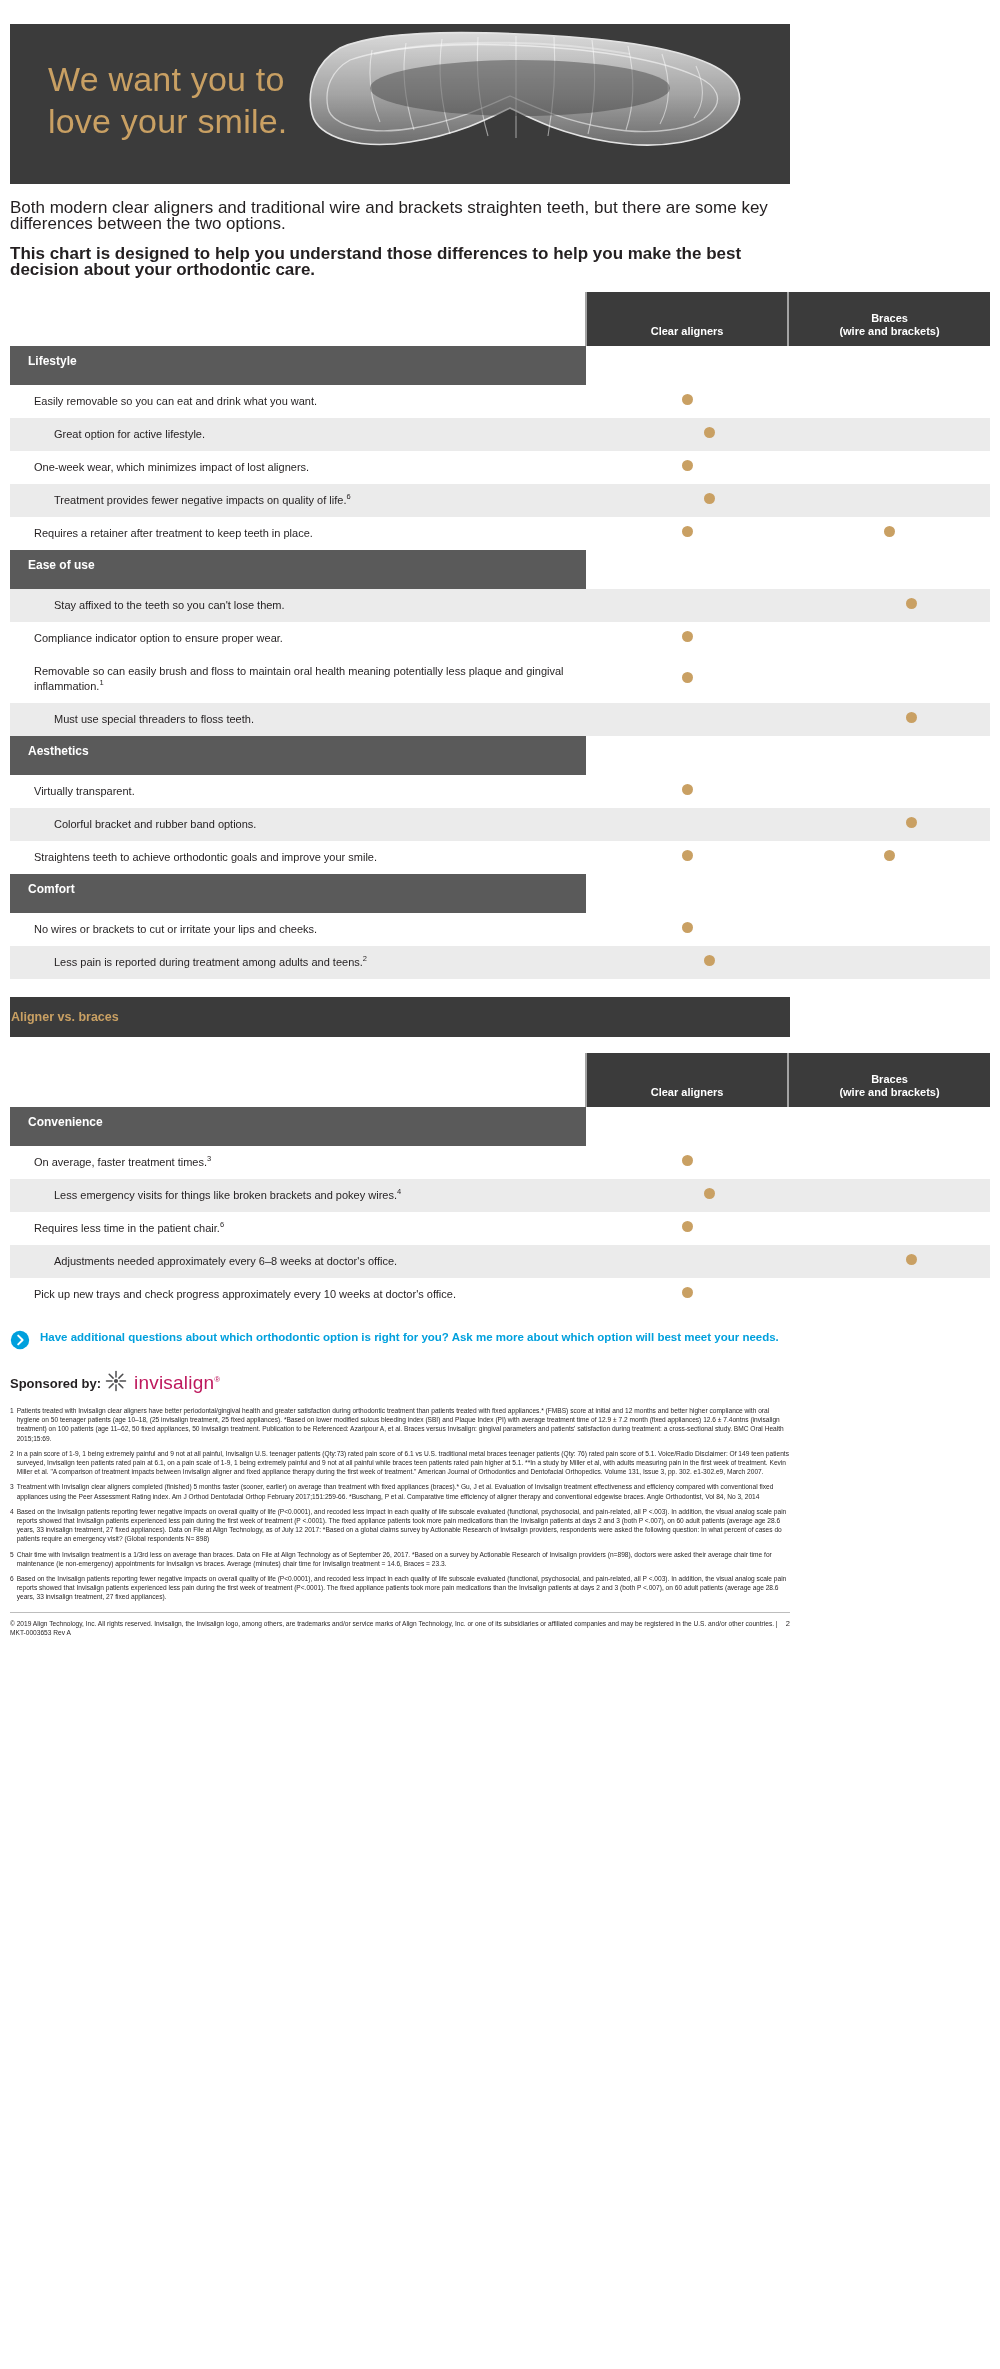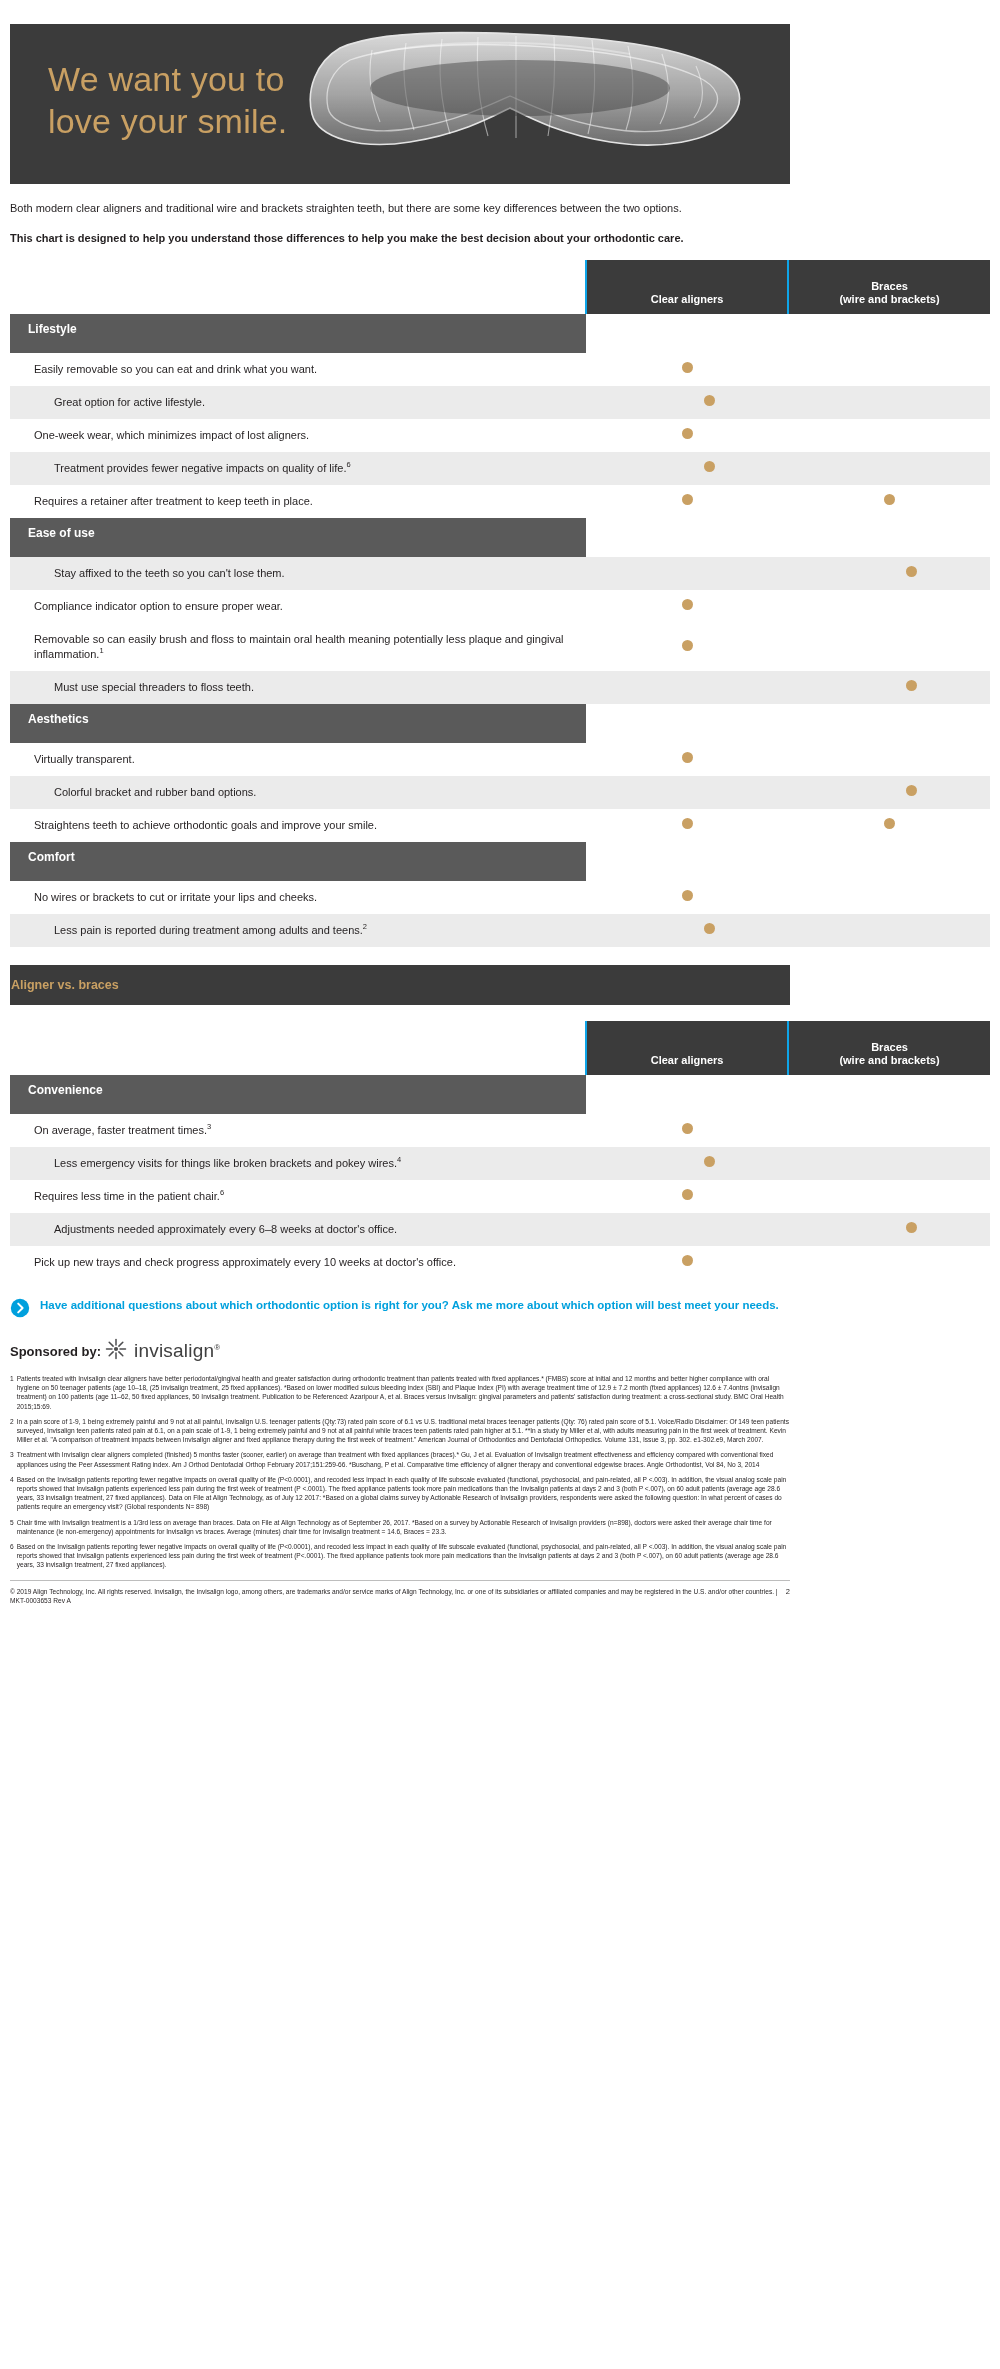--- a/index.html
+++ b/index.html
@@ -42,21 +42,21 @@
     position: absolute;
     right: 10px;
     top: 6px;
     width: 480px;
     height: 150px;
   }
 
   
   .intro {
     margin: 16px 10px 0 10px;
-    font-size: 11px;
+    font-size: 17px;
     line-height: 16px;
     color: #231f20;
   }
   .intro p { margin: 0 0 14px 0; }
   .intro p.bold { font-weight: bold; }
 
   
   table.cmp {
     margin: 0 10px;
     width: 980px;
@@ -75,21 +75,21 @@
     padding: 0 0 8px 0;
     text-align: center;
     font-size: 11px;
     font-weight: bold;
     line-height: 13px;
   }
   .thead-row td.spacer {
     background: #ffffff;
   }
   .thead-row td.col-head {
-    border-left: 2px solid #0ea5e9;
+    border-left: 2px solid #a3a3a3;
   }
 
   .section-row td {
     background: #5a5a5a;
     color: #ffffff;
     font-size: 12px;
     font-weight: bold;
     padding: 7px 0 16px 18px;
     height: 16px;
   }
@@ -163,21 +163,21 @@
     font-weight: bold;
     color: #231f20;
   }
   .sponsor-logo {
     display: flex;
     align-items: center;
     gap: 7px;
   }
   .sponsor-word {
     font-size: 19px;
-    color: #404040;
+    color: #be185d;
     letter-spacing: .2px;
   }
   .sponsor-word sup { font-size: 8px; }
 
   
   .footnotes {
     margin: 10px 10px 0 10px;
     font-size: 6.6px;
     line-height: 9.2px;
     color: #231f20;

